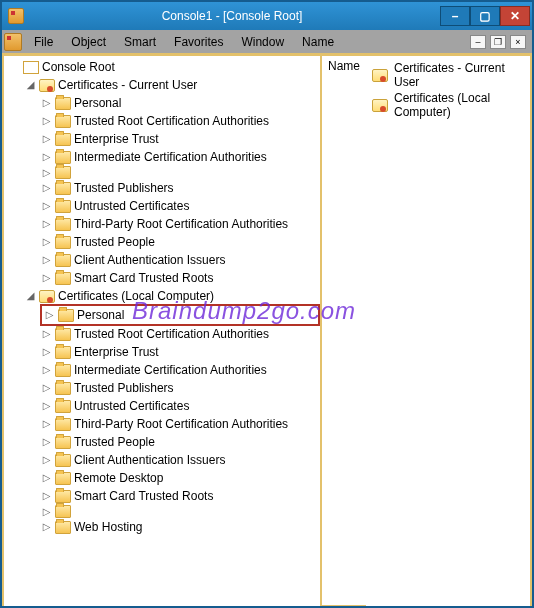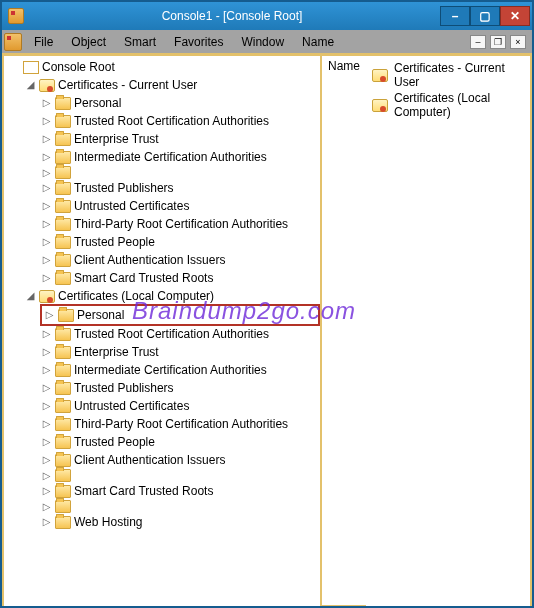--- a/index.html
+++ b/index.html
@@ -340,20 +340,21 @@
                     <div class="row">
                       <span class="exp">▷</span>
                       <span class="ficon folder"></span>
                       <span>Client Authentication Issuers</span>
                     </div>
                   </li>
                   <li>
                     <div class="row">
                       <span class="exp">▷</span>
                       <span class="ficon folder"></span>
+                      <span>Remote Desktop</span>
                     </div>
                   </li>
                   <li>
                     <div class="row">
                       <span class="exp">▷</span>
                       <span class="ficon folder"></span>
                       <span>Smart Card Trusted Roots</span>
                     </div>
                   </li>
                   <li>

